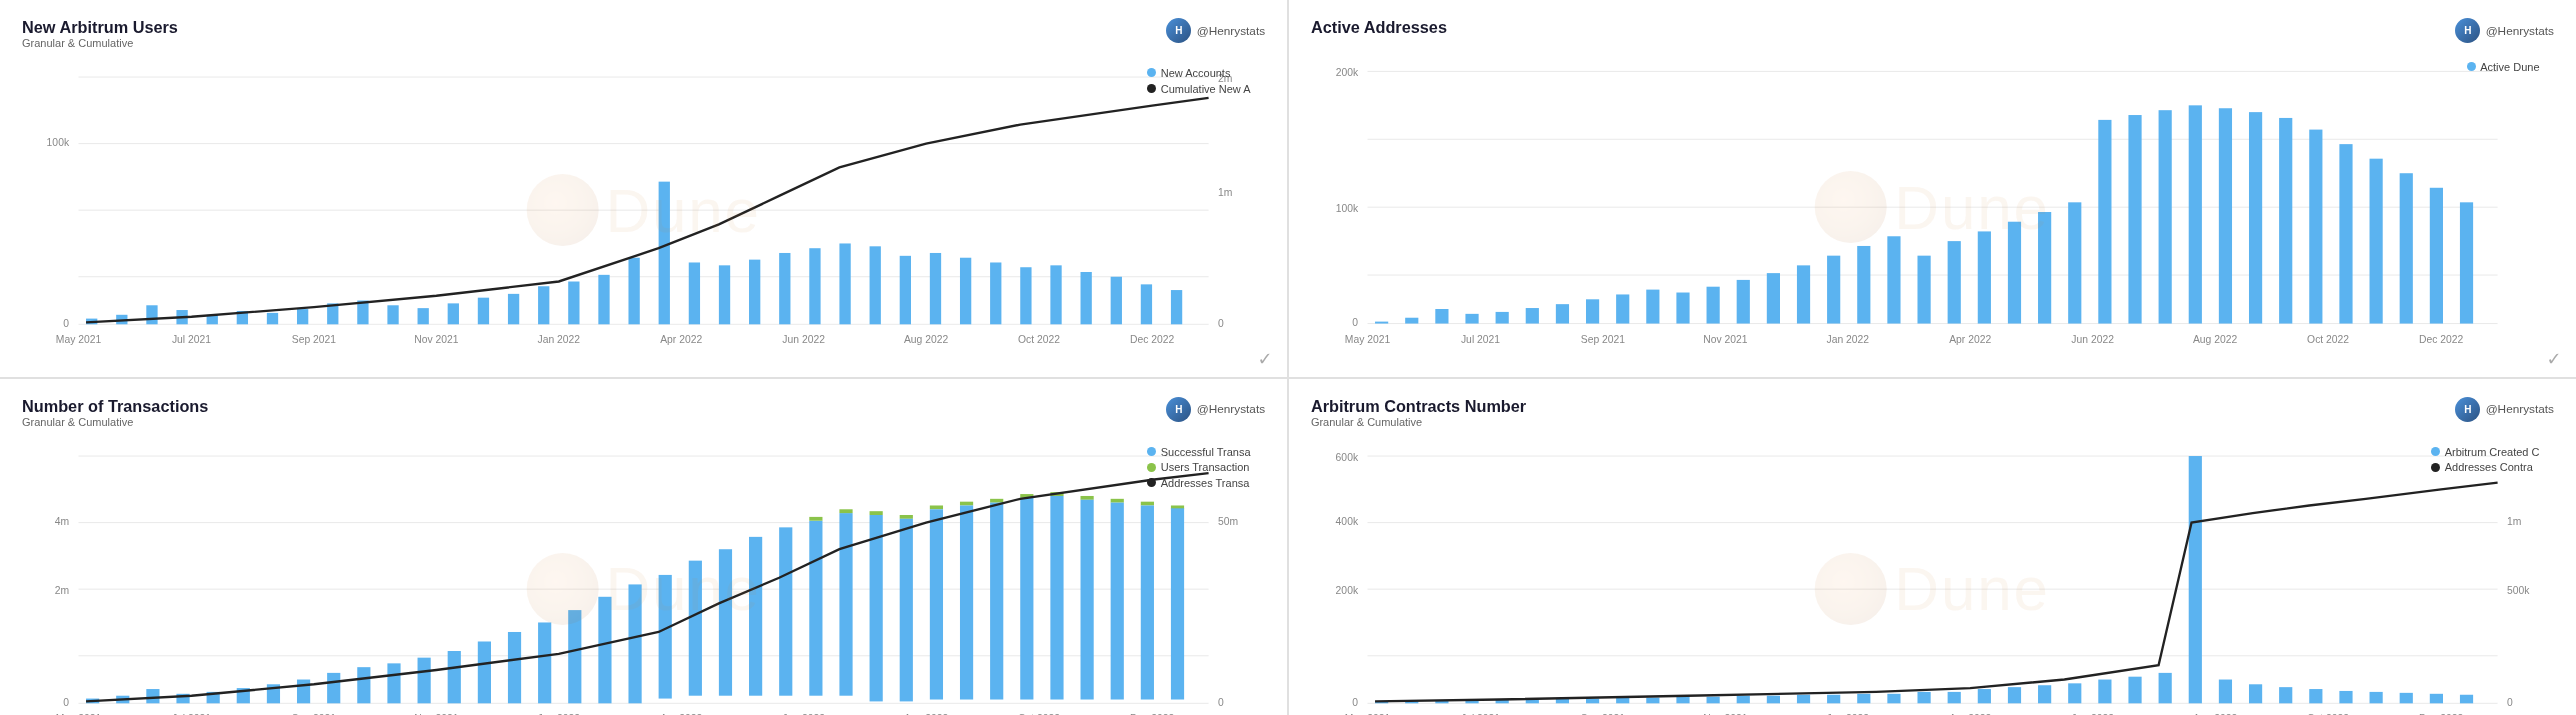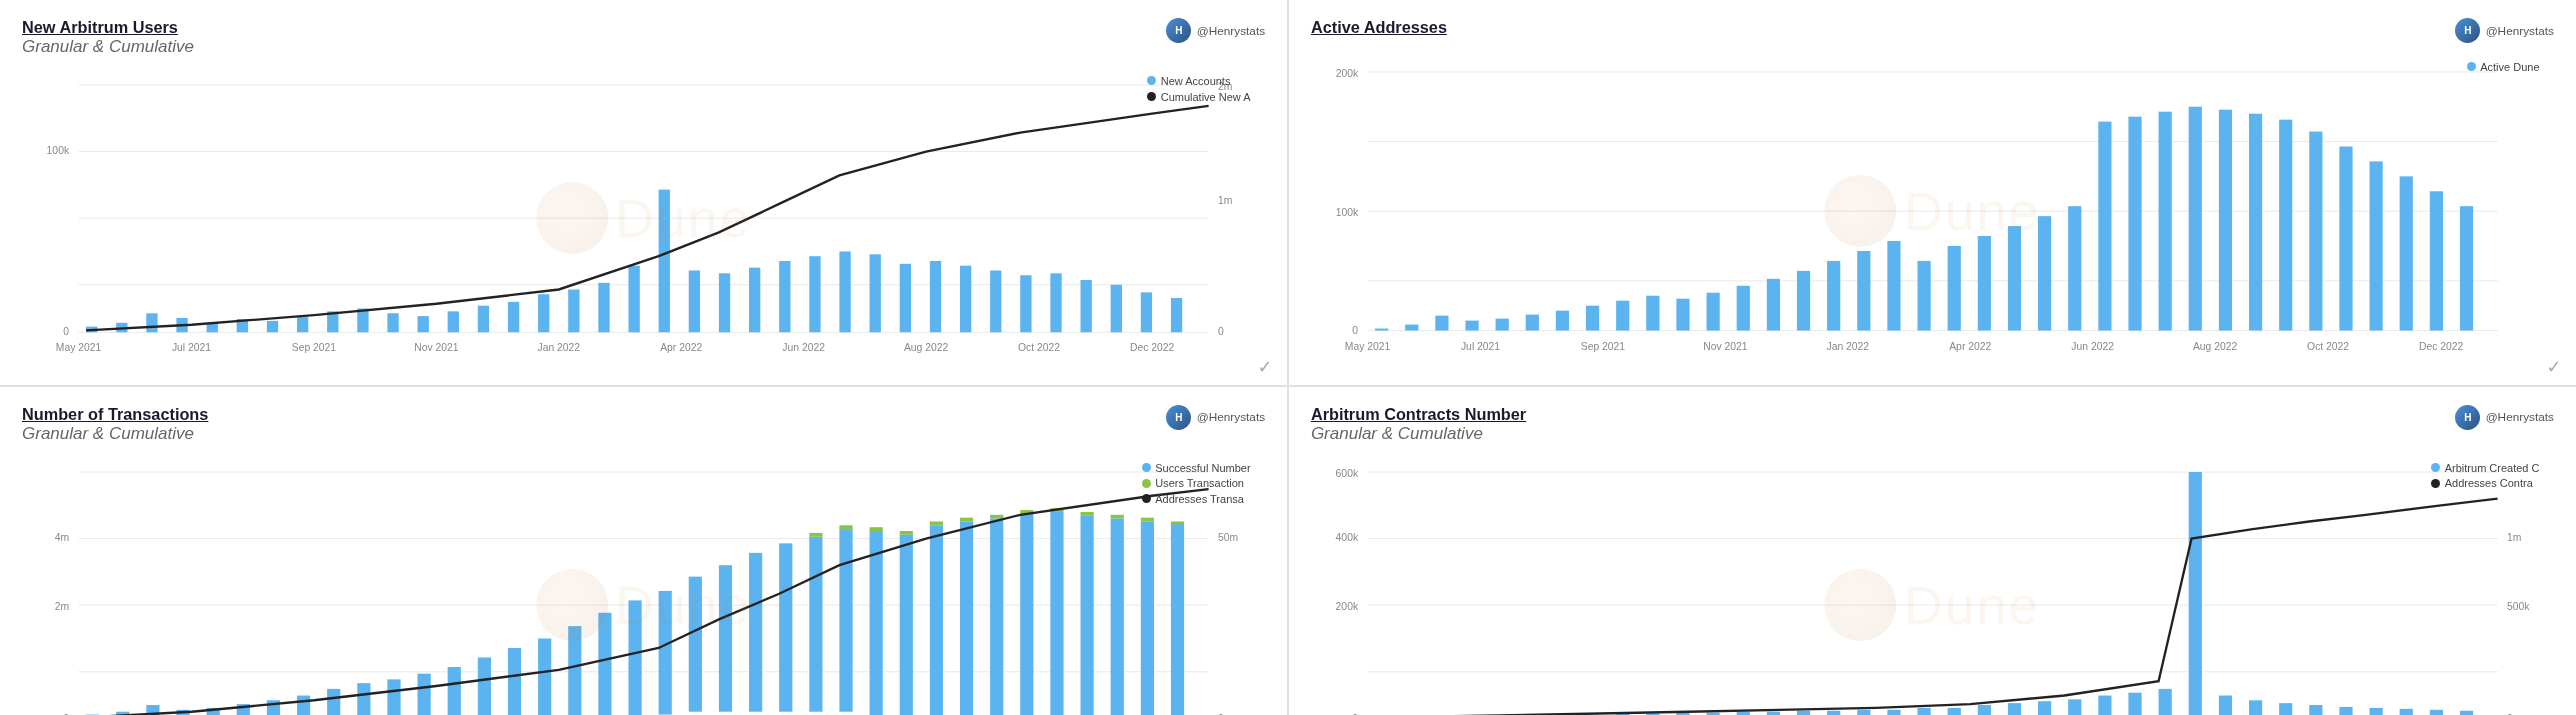--- a/index.html
+++ b/index.html
@@ -30,26 +30,24 @@
       display: flex;
       justify-content: space-between;
       align-items: flex-start;
       margin-bottom: 1.8px;
     }
     .panel-title-group {}
     .panel-title {
       font-size: 16.3px;
       font-weight: 700;
       color: #1a1a2e;
-      text-decoration: underline;
     }
     .panel-subtitle {
-      font-size: 17px;
+      font-size: 11px;
       color: #666;
-      font-style: italic;
     }
     .author-badge {
       display: flex;
       align-items: center;
       gap: 5.4px;
       font-size: 11.8px;
       color: #555;
     }
     .author-avatar {
       width: 25px;
@@ -80,21 +78,21 @@
       gap: 7.2px;
     }
     .dune-logo-circle {
       width: 72px;
       height: 72px;
       border-radius: 50%;
       background: radial-gradient(circle at 40% 40%, #f4a460, #cd853f, #8b4513);
       opacity: 0.6;
     }
     .dune-text {
-      font-size: 54px;
+      font-size: 62px;
       font-weight: 400;
       color: #cd853f;
       opacity: 0.5;
       letter-spacing: 1.8px;
     }
     .check-icon {
       position: absolute;
       bottom: 7.2px;
       right: 14.5px;
       color: #aaa;
@@ -343,21 +341,21 @@
       </div>
     </div>
     <div class="chart-area">
       <div class="dune-watermark">
         <div class="dune-logo-circle"></div>
         <span class="dune-text">Dune</span>
       </div>
       <div class="legend">
         <div class="legend-item">
           <div class="legend-dot blue"></div>
-          <span>Successful Number</span>
+          <span>Successful Transa</span>
         </div>
         <div class="legend-item">
           <div class="legend-dot green"></div>
           <span>Users Transaction</span>
         </div>
         <div class="legend-item">
           <div class="legend-dot black"></div>
           <span>Addresses Transa</span>
         </div>
       </div>

